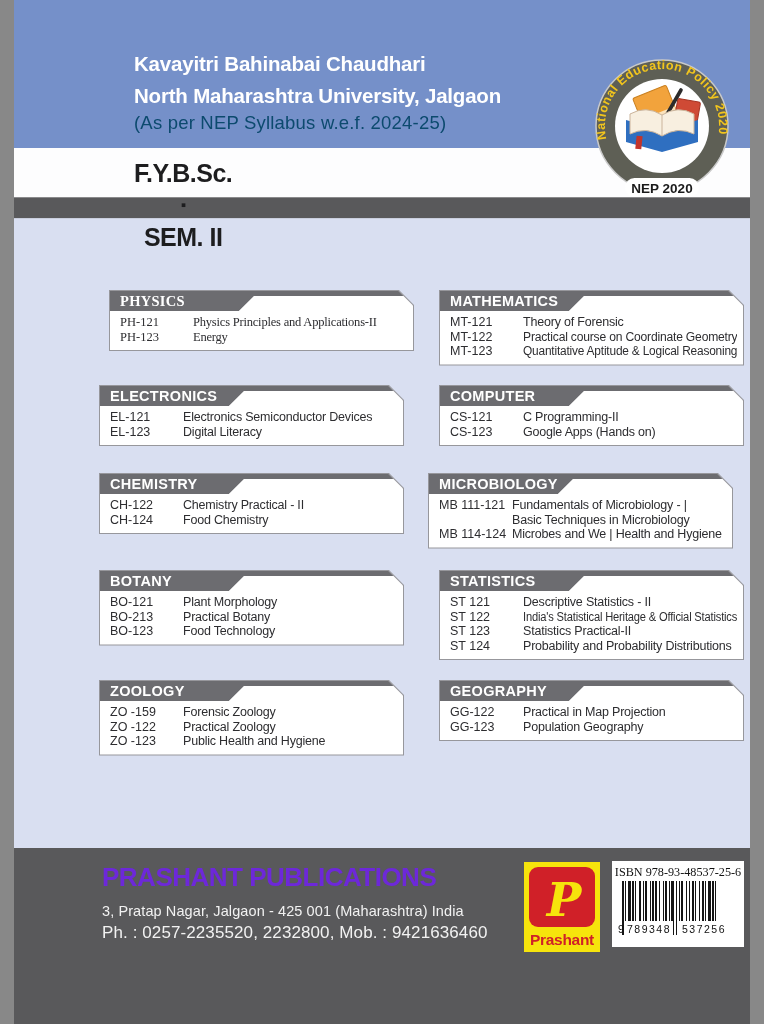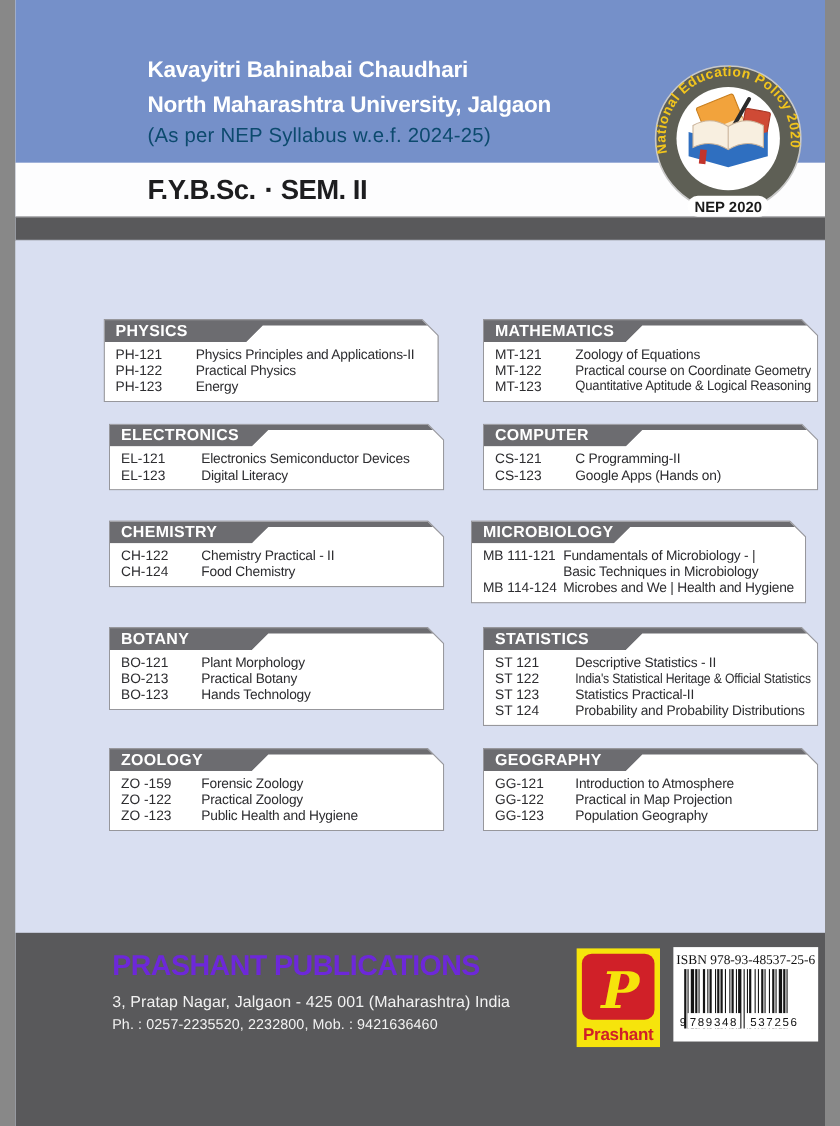--- a/index.html
+++ b/index.html
@@ -27,21 +27,21 @@
   .band-white{position:absolute;left:0;top:148px;width:764px;height:49px;background:#fdfdfe;}
   .band-dark{position:absolute;left:0;top:197px;width:764px;height:22px;background:var(--band-gray);border-top:1px solid #8a8a8c;border-bottom:1px solid #c9cedd;}
   .main-area{position:absolute;left:0;top:219px;width:764px;height:629px;background:var(--page-lavender);}
   .footer{position:absolute;left:0;top:848px;width:764px;height:176px;background:var(--footer-gray);}
 
   
   .univ-line{position:absolute;left:120px;color:#ffffff;font-weight:bold;font-size:20.5px;letter-spacing:-0.2px;white-space:nowrap;}
   .univ-line1{top:52px;}
   .univ-line2{top:84px;}
   .syllabus-note{position:absolute;left:120px;top:112px;color:#0c4a6e;font-weight:normal;font-size:18.5px;letter-spacing:0.2px;white-space:nowrap;}
-  .fybsc-line{position:absolute;left:120px;top:159px;color:#1d1d1f;font-weight:bold;font-size:25px;letter-spacing:-0.5px;white-space:nowrap;display:flex;align-items:center;gap:9px;}
+  .fybsc-line{position:absolute;left:120px;top:159px;color:#1d1d1f;font-weight:bold;font-size:25px;letter-spacing:-0.5px;white-space:nowrap;display:flex;align-items:center;gap:9px;flex-direction:column;}
   .fybsc-line .bullet{font-size:15px;position:relative;top:-1px;}
 
   
   .nep-badge{position:absolute;left:578px;top:54px;width:140px;height:147px;}
 
   
   .card{position:absolute;width:305px;background:var(--card-border-gray);
         clip-path:polygon(0 0, calc(100% - 15px) 0, 100% 15px, 100% 100%, 0 100%);
         padding:1px;}
   .card-inner{background:#ffffff;
@@ -52,21 +52,21 @@
   .card-head span{color:#ffffff;font-weight:bold;font-size:14.5px;letter-spacing:0.3px;}
   .card-body{padding:4px 6px 6px 10px;}
   .course{display:flex;line-height:14.5px;color:var(--text-dark);font-size:12.5px;}
   .course .code{flex:0 0 73px;white-space:nowrap;}
   .course .title-wrap{flex:1;overflow:hidden;}
   .course .title{display:inline-block;white-space:nowrap;letter-spacing:-0.2px;transform-origin:left center;}
 
   
   .publisher-name{position:absolute;left:88px;top:862px;color:#6d28d9;font-weight:bold;font-size:26px;letter-spacing:-0.5px;white-space:nowrap;}
   .publisher-address{position:absolute;left:88px;top:903px;color:#f2f2f2;font-size:14.5px;letter-spacing:0.1px;white-space:nowrap;}
-  .publisher-phone{position:absolute;left:88px;top:923px;color:#f2f2f2;font-size:13px;letter-spacing:0.1px;white-space:nowrap;}
+  .publisher-phone{position:absolute;left:88px;top:923px;color:#f2f2f2;font-size:17px;letter-spacing:0.1px;white-space:nowrap;}
   .prashant-logo{position:absolute;left:510px;top:862px;width:76px;height:90px;}
   .isbn-box{position:absolute;left:598px;top:861px;width:132px;height:86px;}
 </style>
 </head>
 <body>
 
 <div class="page">
 
   <div class="header-blue"></div>
   <div class="band-white"></div>
@@ -104,50 +104,46 @@
       <path d="M34,66 L70,76 L106,66 L106,88 L70,98 L34,88 Z" fill="#2f6fc0"></path>
       <path d="M38,60 Q54,51 70,61 Q86,51 102,60 L102,80 Q86,72 70,82 Q54,72 38,80 Z" fill="#f8efe0" stroke="#cbb49b" stroke-width="1"></path>
       <line x1="70" y1="61" x2="70" y2="82" stroke="#cbb49b" stroke-width="1"></line>
       <rect x="44" y="82" width="6" height="13" fill="#c2342b" transform="rotate(6 47 88)"></rect>
     </g>
     <rect x="33" y="124" width="74" height="19" rx="9.5" fill="#ffffff"></rect>
     <text x="70" y="138.5" text-anchor="middle" font-size="13.5" font-weight="bold" fill="#1b1b1b">NEP 2020</text>
   </svg>
 
   <div id="cards-layer">
-      <div class="card" style="left: 80px; top: 290px;">
+      <div class="card" style="left: 95px; top: 290px; font-family: Liberation Serif, serif;">
         <div class="card-inner">
           <div class="card-head">
             <span>PHYSICS</span>
           </div>
           <div class="card-body">
             <div class="course">
               <span class="code">PH-121</span>
               <span class="title-wrap"><span class="title">Physics Principles and Applications-II</span></span>
             </div>
             <div class="course">
-              <span class="code">PH-122</span>
-              <span class="title-wrap"><span class="title">Practical Physics</span></span>
-            </div>
-            <div class="course">
               <span class="code">PH-123</span>
               <span class="title-wrap"><span class="title">Energy</span></span>
             </div>
           </div>
         </div>
       </div>
       <div class="card" style="left: 425px; top: 290px;">
         <div class="card-inner">
           <div class="card-head">
             <span>MATHEMATICS</span>
           </div>
           <div class="card-body">
             <div class="course">
               <span class="code">MT-121</span>
-              <span class="title-wrap"><span class="title">Zoology of Equations</span></span>
+              <span class="title-wrap"><span class="title">Theory of Forensic</span></span>
             </div>
             <div class="course">
               <span class="code">MT-122</span>
               <span class="title-wrap"><span class="title" style="transform: scaleX(0.968326);">Practical course on Coordinate Geometry</span></span>
             </div>
             <div class="course">
               <span class="code">MT-123</span>
               <span class="title-wrap"><span class="title" style="transform: scaleX(0.951111);">Quantitative Aptitude &amp; Logical Reasoning</span></span>
             </div>
           </div>
@@ -234,21 +230,21 @@
             <div class="course">
               <span class="code">BO-121</span>
               <span class="title-wrap"><span class="title">Plant Morphology</span></span>
             </div>
             <div class="course">
               <span class="code">BO-213</span>
               <span class="title-wrap"><span class="title">Practical Botany</span></span>
             </div>
             <div class="course">
               <span class="code">BO-123</span>
-              <span class="title-wrap"><span class="title">Hands Technology</span></span>
+              <span class="title-wrap"><span class="title">Food Technology</span></span>
             </div>
           </div>
         </div>
       </div>
       <div class="card" style="left: 425px; top: 570px;">
         <div class="card-inner">
           <div class="card-head">
             <span>STATISTICS</span>
           </div>
           <div class="card-body">
@@ -291,24 +287,20 @@
             </div>
           </div>
         </div>
       </div>
       <div class="card" style="left: 425px; top: 680px;">
         <div class="card-inner">
           <div class="card-head">
             <span>GEOGRAPHY</span>
           </div>
           <div class="card-body">
-            <div class="course">
-              <span class="code">GG-121</span>
-              <span class="title-wrap"><span class="title">Introduction to Atmosphere</span></span>
-            </div>
             <div class="course">
               <span class="code">GG-122</span>
               <span class="title-wrap"><span class="title">Practical in Map Projection</span></span>
             </div>
             <div class="course">
               <span class="code">GG-123</span>
               <span class="title-wrap"><span class="title">Population Geography</span></span>
             </div>
           </div>
         </div>

